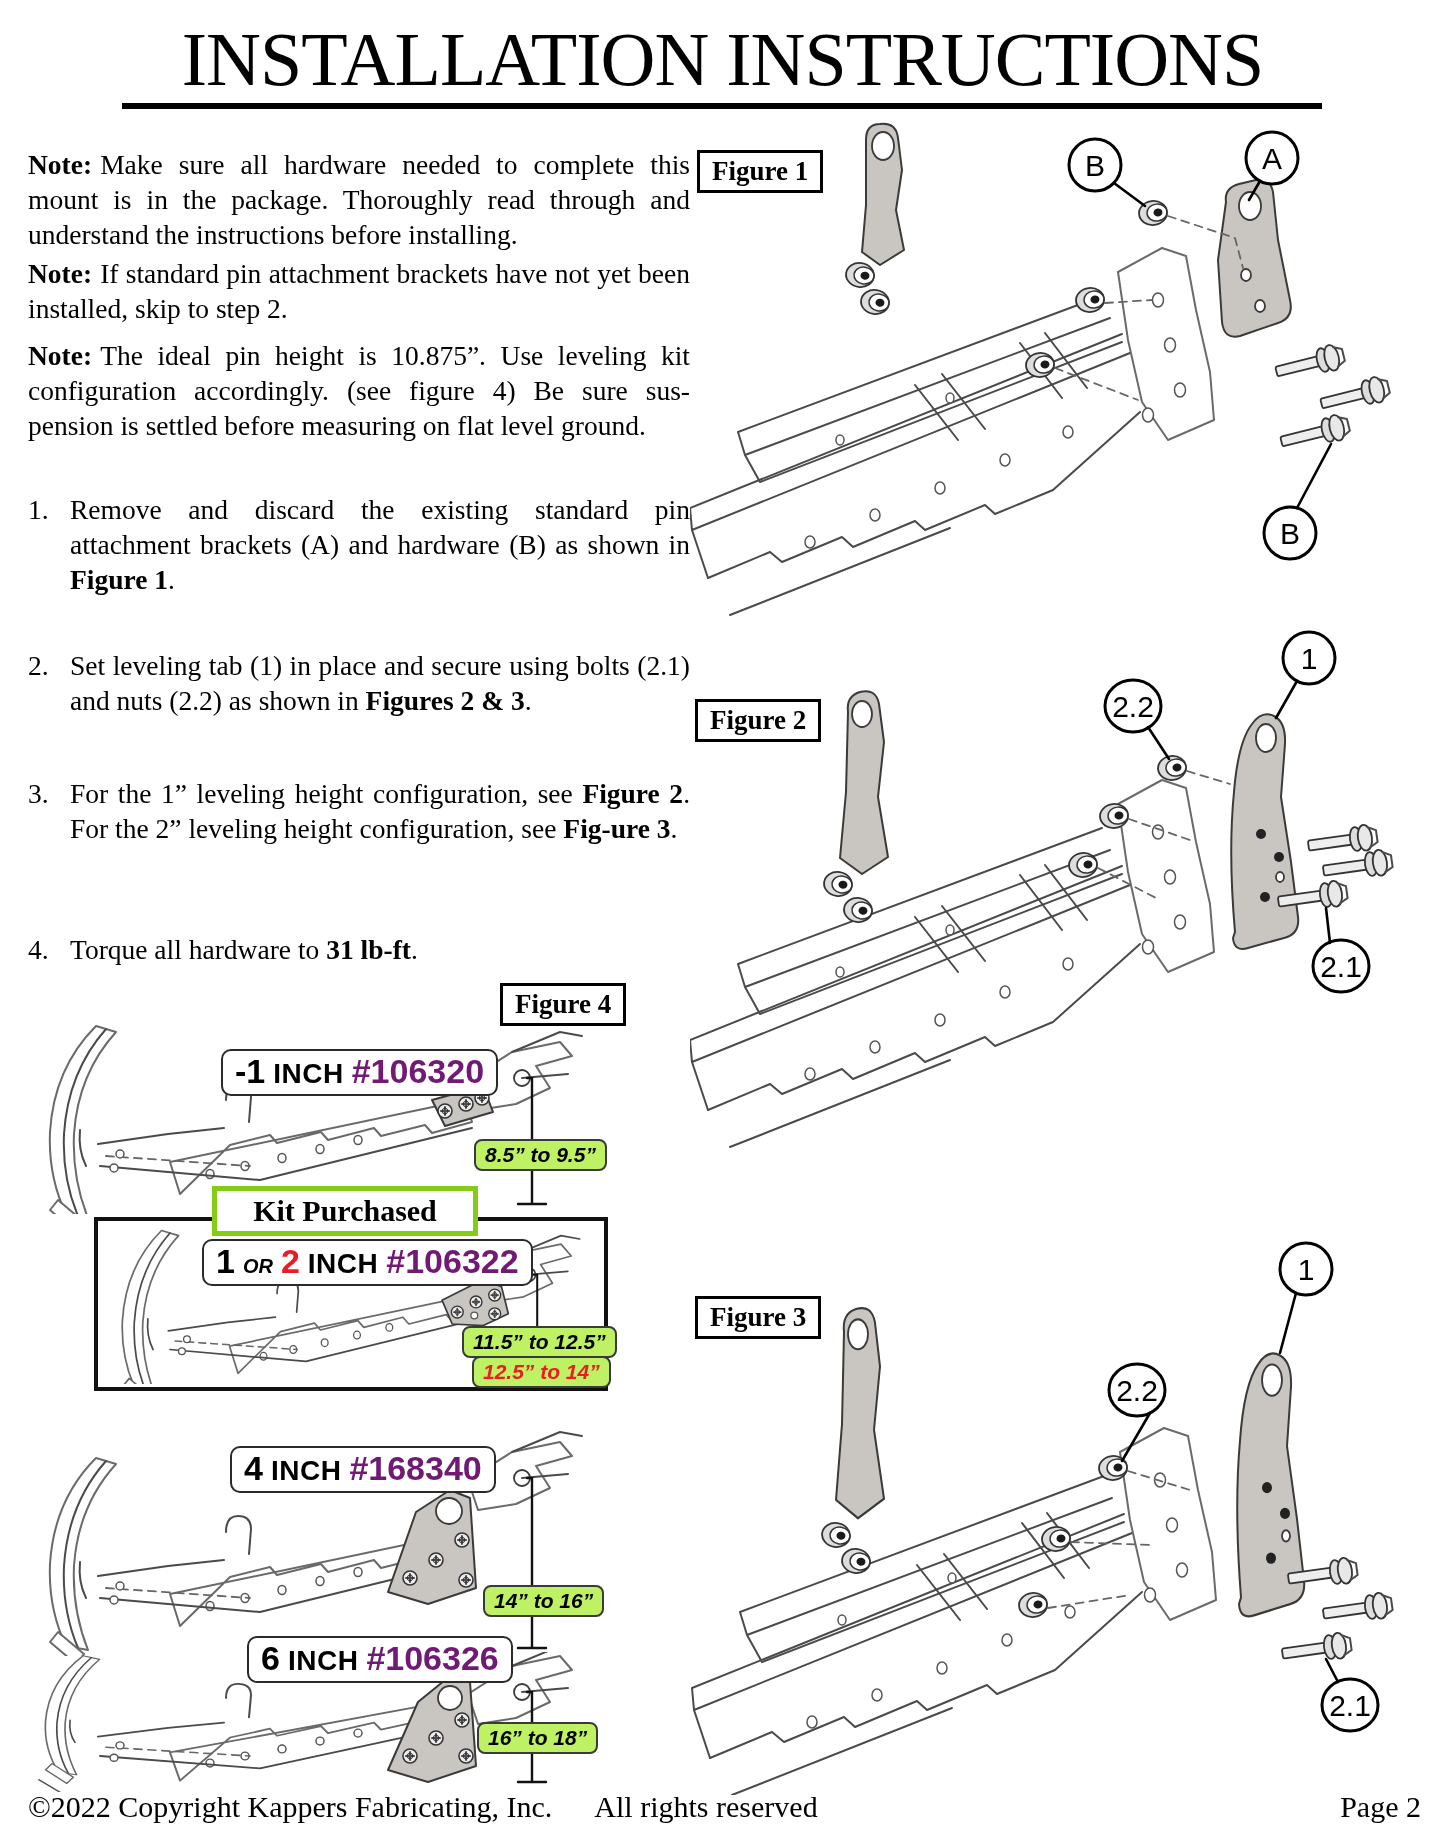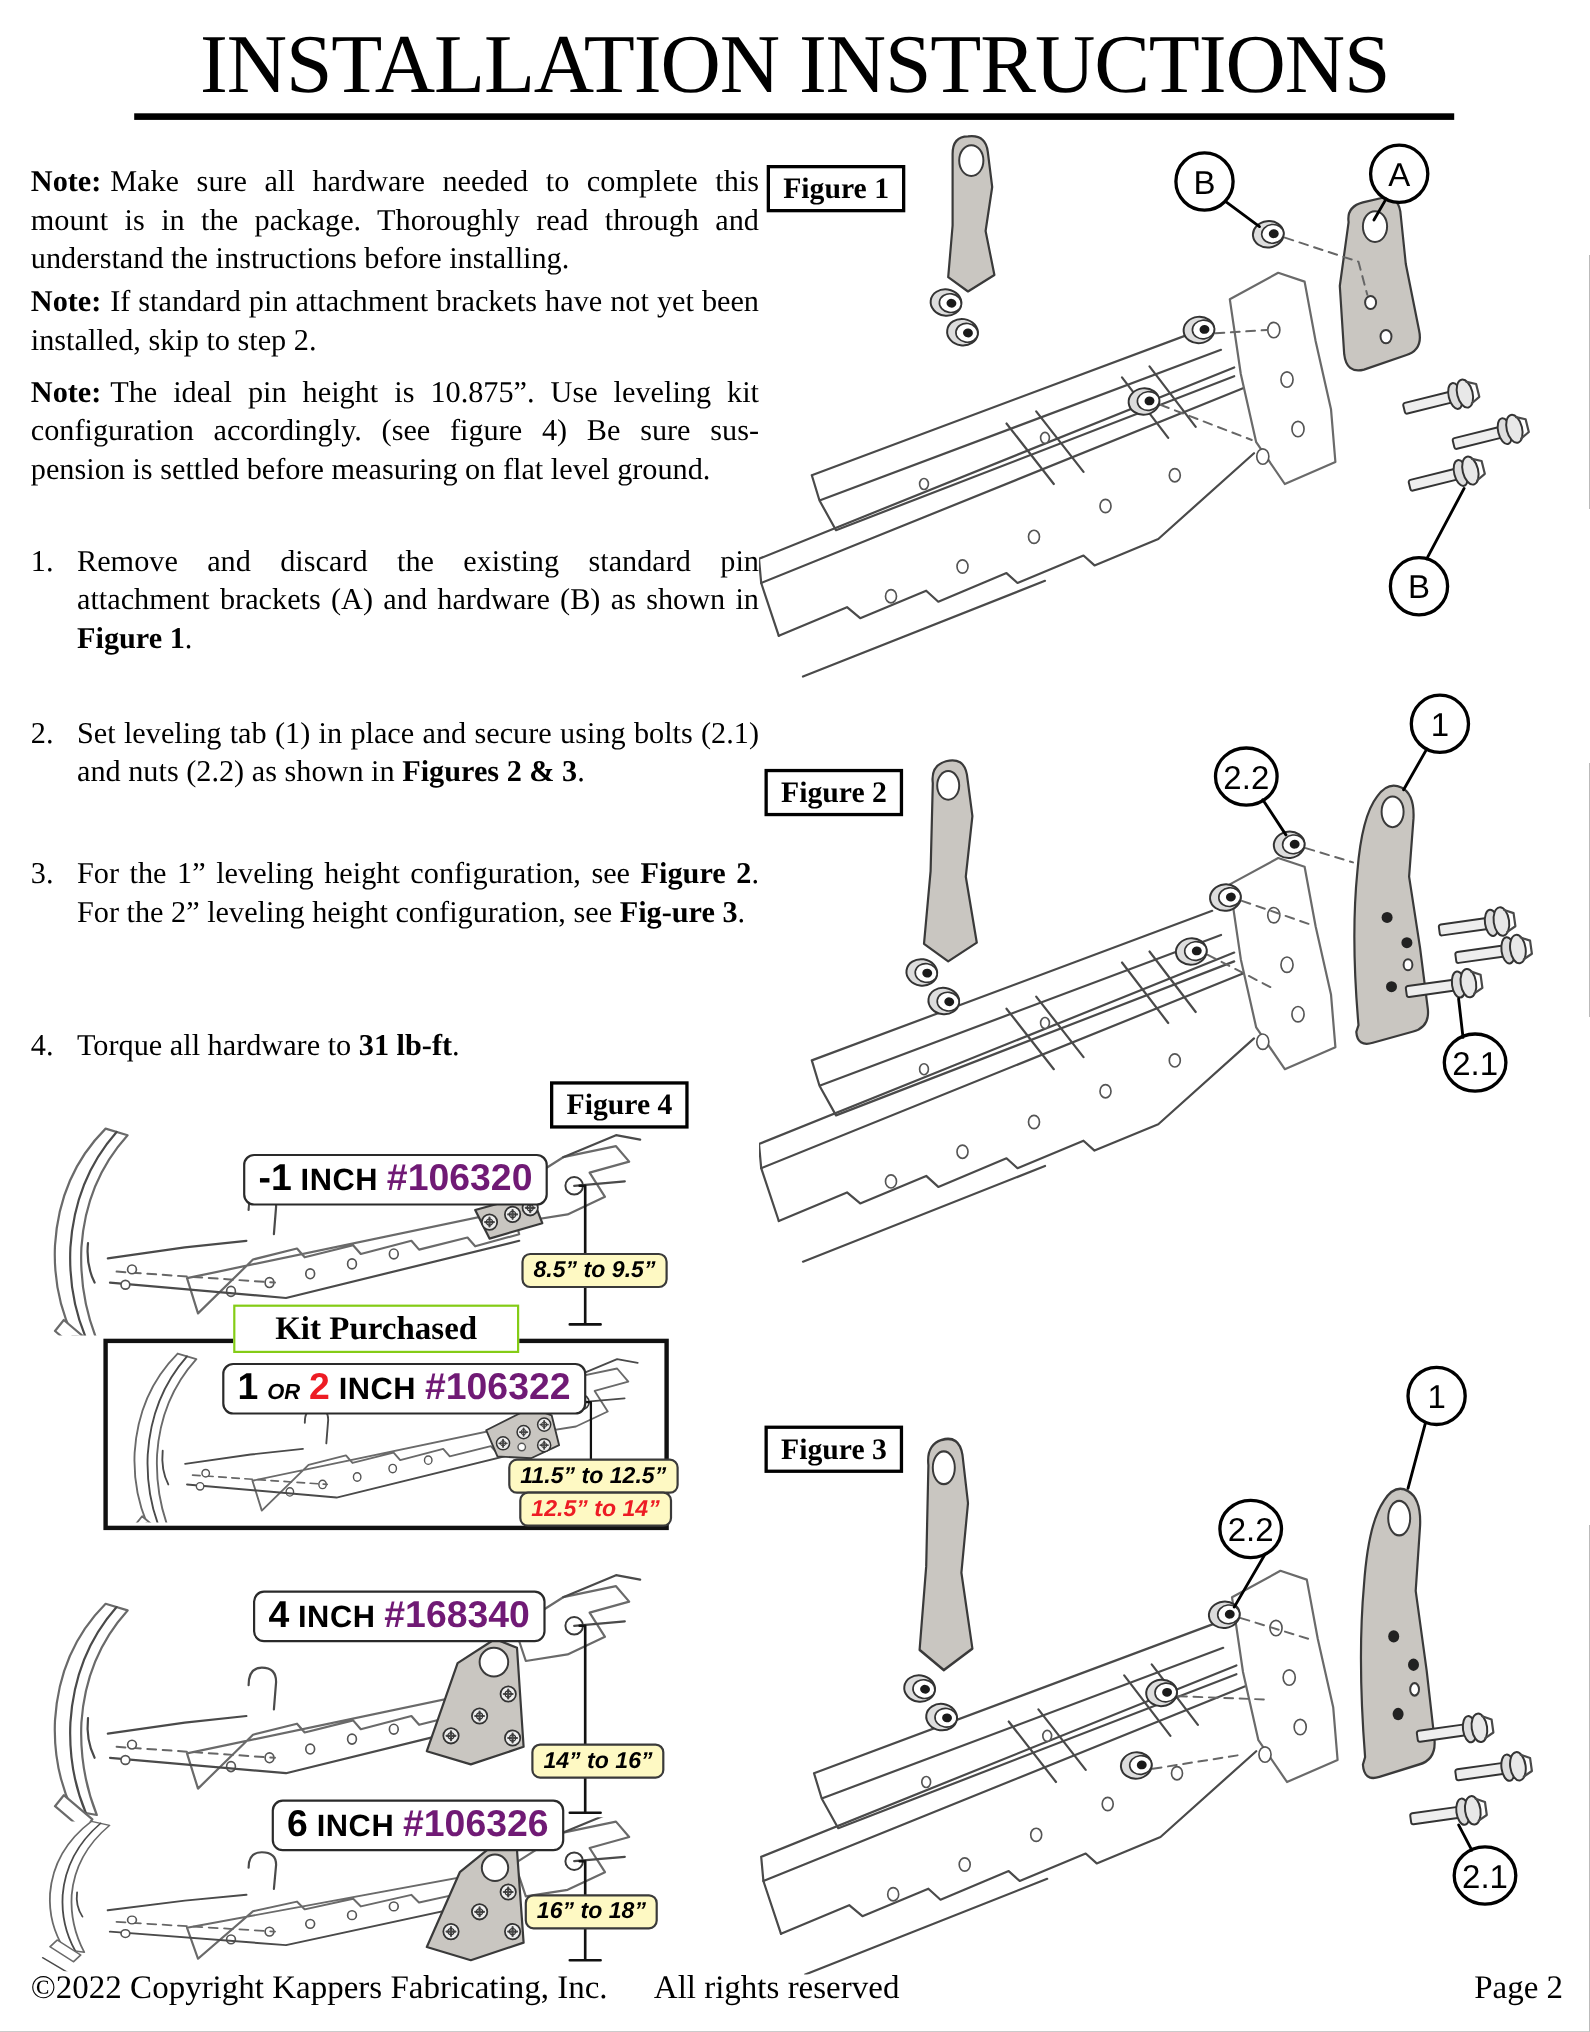--- a/index.html
+++ b/index.html
@@ -16,25 +16,25 @@
   .figlabel{position:absolute;background:#fff;border:3px solid #000;padding:0 12px;
         font-weight:bold;font-size:27px;line-height:37px;white-space:nowrap;z-index:5;}
   .kit-label{position:absolute;display:flex;align-items:baseline;gap:8px;background:#fff;
         border:2.5px solid #2a2a2a;border-radius:10px;padding:1px 12px 3px 12px;z-index:6;
         font-family:"Liberation Sans", sans-serif;font-weight:bold;white-space:nowrap;}
   .kit-label .ksize{font-size:34px;}
   .kit-label .kor{font-size:20px;font-style:italic;}
   .kit-label .kunit{font-size:28px;letter-spacing:.5px;}
   .kit-label .kpart{font-size:34px;color:#701a75;}
   .red{color:#ed1c24;}
-  .range-box{position:absolute;background:#fef9c3;border:2px solid #3a3a3a;border-radius:8px;
+  .range-box{position:absolute;background:#bef264;border:2px solid #3a3a3a;border-radius:8px;
         padding:0 9px;font-family:"Liberation Sans", sans-serif;font-weight:bold;font-style:italic;
         font-size:21px;line-height:28px;white-space:nowrap;z-index:6;}
   .range-box.redbox{color:#ed1c24;}
-  .kit-purchased{position:absolute;left:212px;top:1186px;width:256px;background:#fff;border:2px solid #84cc16;
+  .kit-purchased{position:absolute;left:212px;top:1186px;width:256px;background:#fff;border:5px solid #84cc16;
         text-align:center;font-weight:bold;font-size:30px;line-height:40px;z-index:7;}
   .kit-rect{position:absolute;left:94px;top:1217px;width:506px;height:166px;border:4px solid #111;z-index:4;}
   .footer{position:absolute;top:1789px;font-size:30px;line-height:36px;white-space:nowrap;}
   .footer-left{left:28px;}
   .footer-left .gap{display:inline-block;width:42px;}
   .footer-right{right:24px;}
   svg.fig{position:absolute;z-index:1;}
   svg.fig path, svg.fig line{stroke:#4a4a4a;fill:none;stroke-width:2;stroke-linejoin:round;stroke-linecap:round;}
   svg.fig .grey{fill:#c9c6c1;stroke:#3a3a3a;}
   svg.fig .plate{fill:#fff;stroke:#6a6a6a;}

